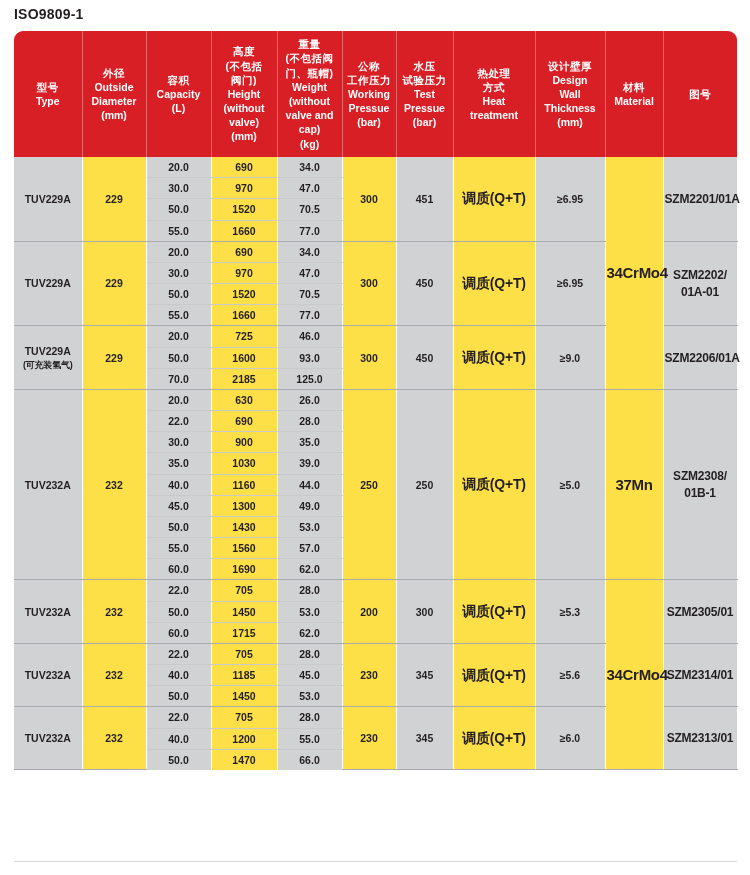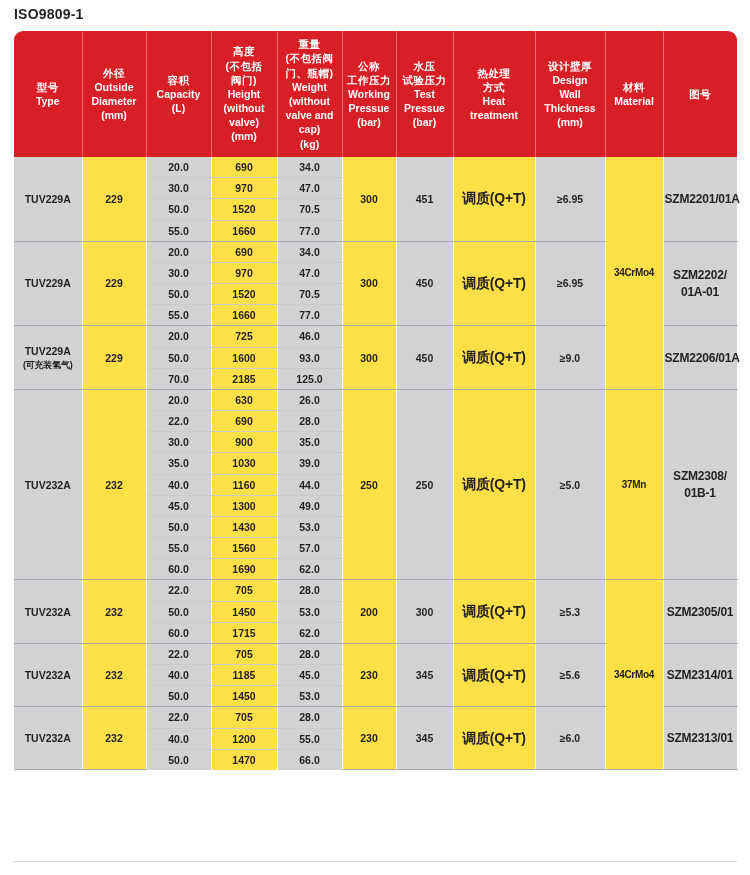--- a/index.html
+++ b/index.html
@@ -75,21 +75,21 @@
   tbody tr:last-child td { border-bottom: none; }
   td.type-cell { font-size: 10.5px; margin-top: 12px; }
   td.type-cell .sub {
     display: block;
     font-size: 9px;
     font-weight: bold;
     letter-spacing: -0.2px;
     text-align: center;
   }
   td.draw-cell { font-size: 12px; letter-spacing: -0.2px; }
-  td.mat-cell  { font-size: 10px; letter-spacing: -0.3px; }
+  td.mat-cell  { font-size: 15px; letter-spacing: -0.3px; }
   td.heat-cell { font-size: 14px; letter-spacing: -0.2px; }
   td.thick-cell{ font-size: 10.5px; }
   
   col.w-type   { width: 68px; }
   col.w-od     { width: 64px; }
   col.w-cap    { width: 65px; }
   col.w-hgt    { width: 66px; }
   col.w-wgt    { width: 65px; }
   col.w-wp     { width: 54px; }
   col.w-tp     { width: 57px; }

